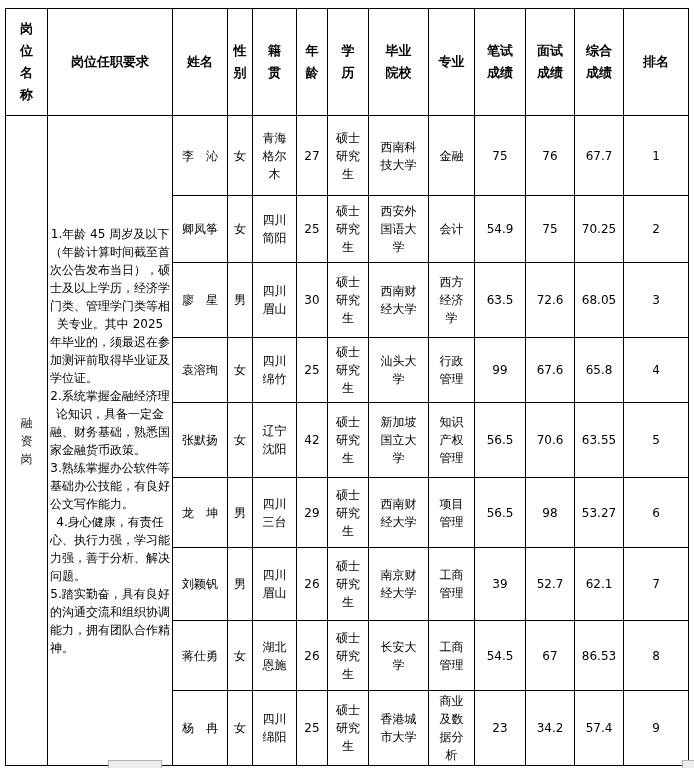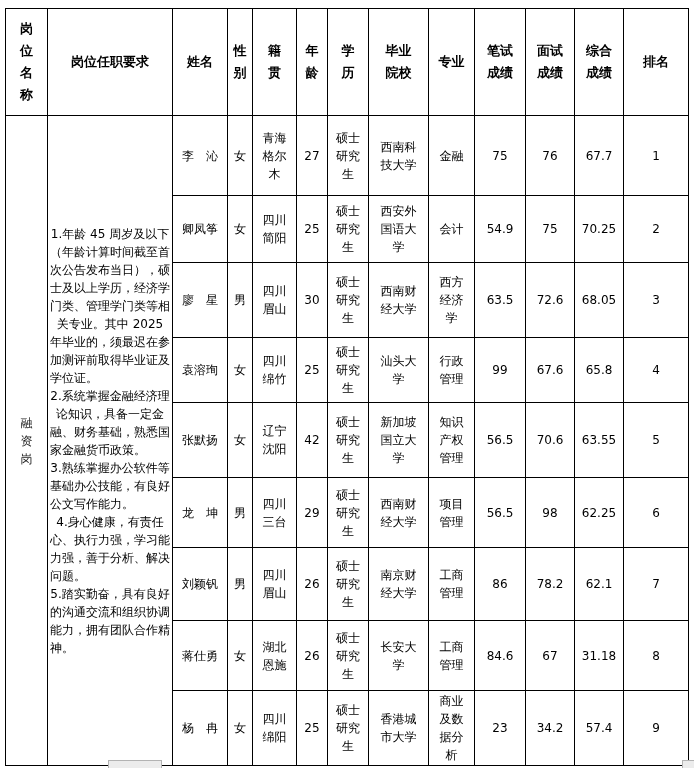--- a/index.html
+++ b/index.html
@@ -221,57 +221,57 @@
     <td>29</td>
     <td>硕士
 研究
 生</td>
     <td>西南财
 经大学</td>
     <td>项目
 管理</td>
     <td>56.5</td>
     <td>98</td>
-    <td>62.25</td>
+    <td>53.27</td>
     <td>6</td>
   </tr>
   <tr style="height:73px">
     <td>刘颖钒</td>
     <td>男</td>
     <td>四川
 眉山</td>
     <td>26</td>
     <td>硕士
 研究
 生</td>
     <td>南京财
 经大学</td>
     <td>工商
 管理</td>
-    <td>86</td>
-    <td>78.2</td>
+    <td>39</td>
+    <td>52.7</td>
     <td>62.1</td>
     <td>7</td>
   </tr>
   <tr style="height:70px">
     <td>蒋仕勇</td>
     <td>女</td>
     <td>湖北
 恩施</td>
     <td>26</td>
     <td>硕士
 研究
 生</td>
     <td>长安大
 学</td>
     <td>工商
 管理</td>
-    <td>84.6</td>
+    <td>54.5</td>
     <td>67</td>
-    <td>31.18</td>
+    <td>86.53</td>
     <td>8</td>
   </tr>
   <tr style="height:68px">
     <td>杨　冉</td>
     <td>女</td>
     <td>四川
 绵阳</td>
     <td>25</td>
     <td>硕士
 研究

